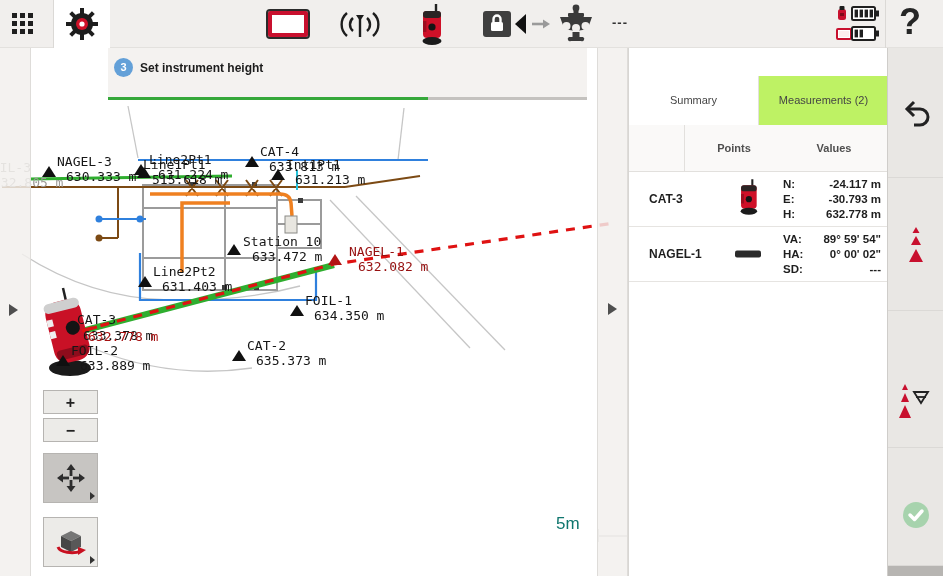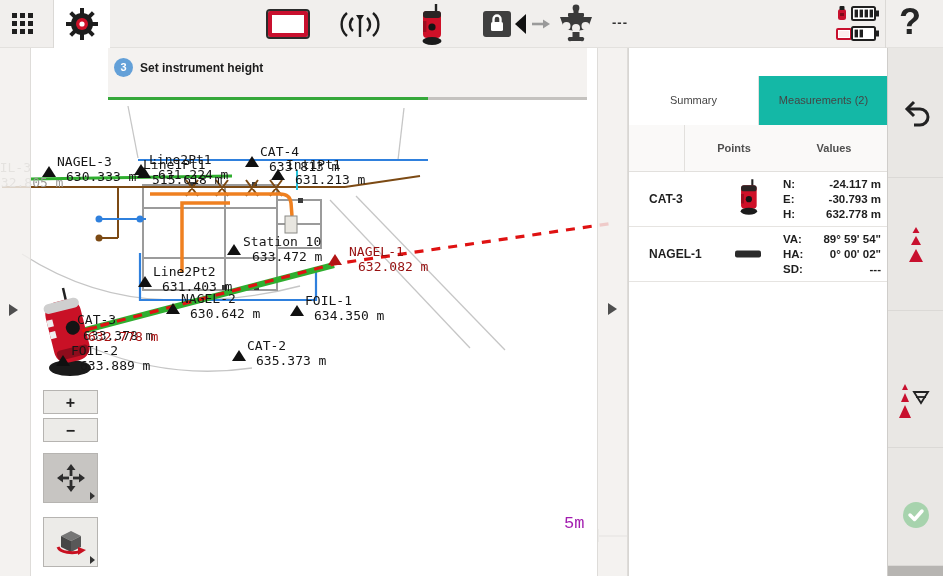--- a/index.html
+++ b/index.html
@@ -44,39 +44,39 @@
   .pt.red .tri { border-bottom-color:#b31414; }
   .pt.gray { color:#9c9a96; }
   
   .mapbtn { position:absolute; left:43px; width:55px; background:#ecebe8; border:1px solid #b6b4b1;
     color:#222; text-align:center; }
   .zoombtn { height:24px; font-size:16px; font-weight:bold; line-height:21px; }
   .toolbtn { height:50px; }
   .corner { position:absolute; right:2px; bottom:2px; width:0; height:0;
     border-top:4px solid transparent; border-bottom:4px solid transparent; border-left:5px solid #333; }
   
-  .scale-label { position:absolute; left:556px; top:466px; font-family:Liberation Mono, monospace;
-    font-size:17px; color:#a21caf;margin-left:8px; }
+  .scale-label { position:absolute; left:556px; top:466px; font-family:Liberation Sans, sans-serif;
+    font-size:17px; color:#0f766e; }
   .scale-bar  { position:absolute; left:597px; top:487px; width:34px; height:2px; background:#cbcbcb; }
   .scale-tick { position:absolute; left:597px; top:481px; width:2px;  height:13px; background:#cbcbcb; }
   
   .strip { position:absolute; top:0; width:31px; height:528px; background:rgba(242,240,237,0.84);
     border-left:1px solid #dedcd9; border-right:1px solid #dedcd9; }
   .strip-arrow { position:absolute; width:0; height:0; border-top:6px solid transparent;
     border-bottom:6px solid transparent; border-left:9px solid #4f4f4f; }
   
   .panel { position:absolute; left:628px; top:0; width:259px; height:528px; background:#fff;
     border-left:1px solid #d8d6d3; }
   .panel-header { position:absolute; left:0; top:0; width:259px; height:28px; background:#f3f1ef;
     border-bottom:1px solid #e0deda; font-size:11px; font-weight:bold; color:#3a3a3a;
     line-height:28px; padding-left:20px; }
   .tab { position:absolute; top:28px; height:49px; font-size:11px; font-weight:normal; color:#454545;
     text-align:center; line-height:49px; }
   .tab.summary { left:0; width:130px; background:#fff; border-right:1px solid #e2e0dd; }
-  .tab.meas { left:130px; width:129px; background:#14b8a6; }
+  .tab.meas { left:130px; width:129px; background:#bef264; }
   .thead { position:absolute; left:0; top:77px; width:259px; height:47px; background:#faf9f8;
     border-bottom:1px solid #e2e0dd; }
   .thead .cdiv { position:absolute; left:55px; top:0; width:1px; height:47px; background:#e2e0dd; }
   .thead .col { position:absolute; top:0; height:47px; line-height:47px; font-size:11px;
     font-weight:bold; color:#4f4f4f; text-align:center; }
   .col-points { left:55px; width:100px; }
   .col-values { left:155px; width:100px; }
   .trow { position:absolute; left:0; width:259px; height:55px; border-bottom:1px solid #e6e4e1; }
   .trow .nm { position:absolute; left:20px; top:50%; transform:translateY(-50%);
     font-size:12px; font-weight:bold; color:#1e1e1e; }
@@ -340,25 +340,20 @@
       </div>
       <div class="pt red" style="left:349px;top:196px">
         <span class="tri" style="left:-21px;top:10px"></span>
         <div>NAGEL-1</div>
         <div class="val">632.082 m</div>
       </div>
       <div class="pt" style="left:153px;top:216px">
         <span class="tri"></span>
         <div>Line2Pt2</div>
         <div class="val">631.403 m</div>
-      </div>
-      <div class="pt" style="left:181px;top:243px">
-        <span class="tri"></span>
-        <div>NAGEL-2</div>
-        <div class="val">630.642 m</div>
       </div>
       <div class="pt" style="left:305px;top:245px">
         <span class="tri"></span>
         <div>FOIL-1</div>
         <div class="val">634.350 m</div>
       </div>
       <div class="pt" style="left:77px;top:264px">
         <div>CAT-3</div>
         <div style="position:absolute;left:6px;top:16px">633.378 m</div>
         <div style="position:absolute;left:11px;top:17px;color:#a50f0f">632.778 m</div>

